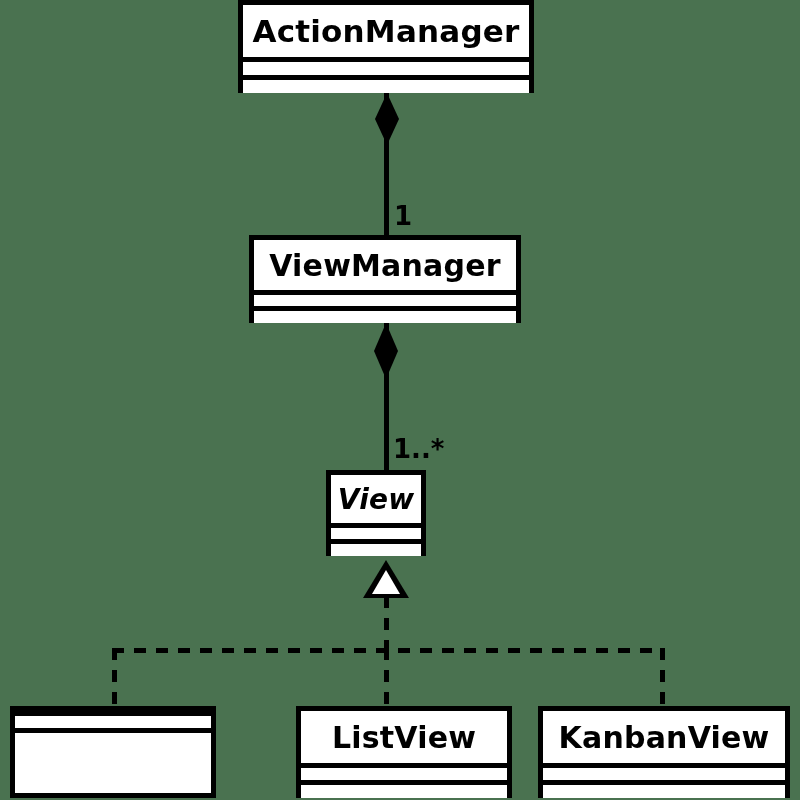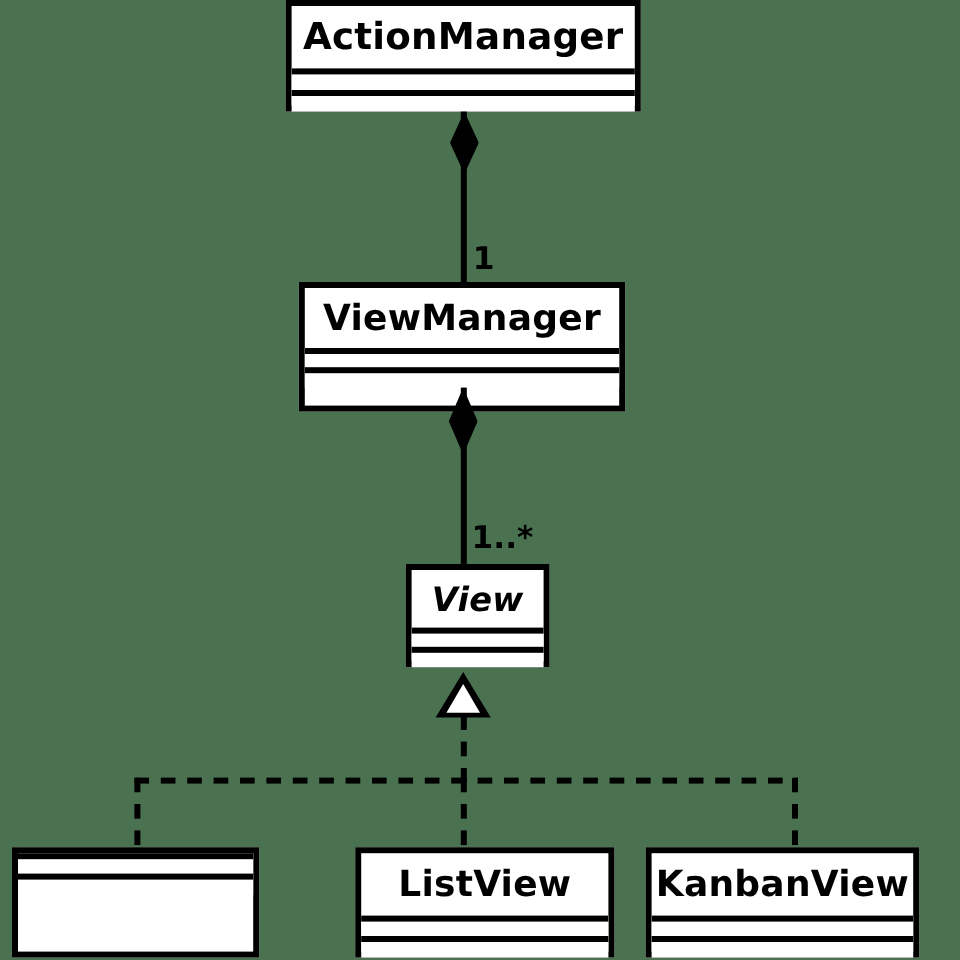--- a/index.html
+++ b/index.html
@@ -115,31 +115,31 @@
   <div class="uml-class" style="left:238px; top:0px; width:296px; height:93px;">
     <div class="uml-name" style="height:52px; font-size:31px;">ActionManager</div>
     <div class="uml-attrs" style="height:18px;"></div>
     <div class="uml-ops" style="height:18px;"></div>
   </div>
 
   <div class="edge-v" style="left:384px; top:93px; width:5px; height:142px;"></div>
   <div class="diamond" style="left:375px; top:93px; width:24px; height:52px;"></div>
   <div class="mult" style="left:394px; top:203px; font-size:26px;">1</div>
 
-  <div class="uml-class" style="left:249px; top:235px; width:272px; height:108px;">
+  <div class="uml-class" style="left:249px; top:235px; width:272px; height:88px;">
     <div class="uml-name" style="height:50px; font-size:30px;">ViewManager</div>
     <div class="uml-attrs" style="height:16px;"></div>
     <div class="uml-ops" style="height:17px;"></div>
   </div>
 
   <div class="edge-v" style="left:384px; top:323px; width:5px; height:148px;"></div>
   <div class="diamond" style="left:374px; top:323px; width:24px; height:56px;"></div>
   <div class="mult" style="left:393px; top:436px; font-size:26px;">1..*</div>
 
-  <div class="uml-class abstract" style="left:338px; top:470px; width:120px; height:86px;">
+  <div class="uml-class abstract" style="left:326px; top:470px; width:100px; height:86px;">
     <div class="uml-name" style="height:48px; font-size:28px;">View</div>
     <div class="uml-attrs" style="height:16px;"></div>
     <div class="uml-ops" style="height:17px;"></div>
   </div>
 
   <div class="triangle" style="left:363px; top:560px;"></div>
 
   <div class="edge-v-dashed" style="left:384px; top:596px; width:5px; height:56px;"></div>
 
   <div class="edge-h-dashed" style="left:112px; top:648px; width:553px; height:5px;"></div>
@@ -152,19 +152,19 @@
     <div class="uml-attrs" style="height:17px;"></div>
     <div class="uml-ops" style="height:18px;"></div>
   </div>
 
   <div class="uml-class" style="left:296px; top:706px; width:216px; height:92px;">
     <div class="uml-name" style="height:52px; font-size:30px;">ListView</div>
     <div class="uml-attrs" style="height:17px;"></div>
     <div class="uml-ops" style="height:18px;"></div>
   </div>
 
-  <div class="uml-class" style="left:538px; top:706px; width:228px; height:92px;">
+  <div class="uml-class" style="left:538px; top:706px; width:252px; height:92px;">
     <div class="uml-name" style="height:52px; font-size:30px;">KanbanView</div>
     <div class="uml-attrs" style="height:17px;"></div>
     <div class="uml-ops" style="height:18px;"></div>
   </div>
 
 </div>
 
 </body></html>

